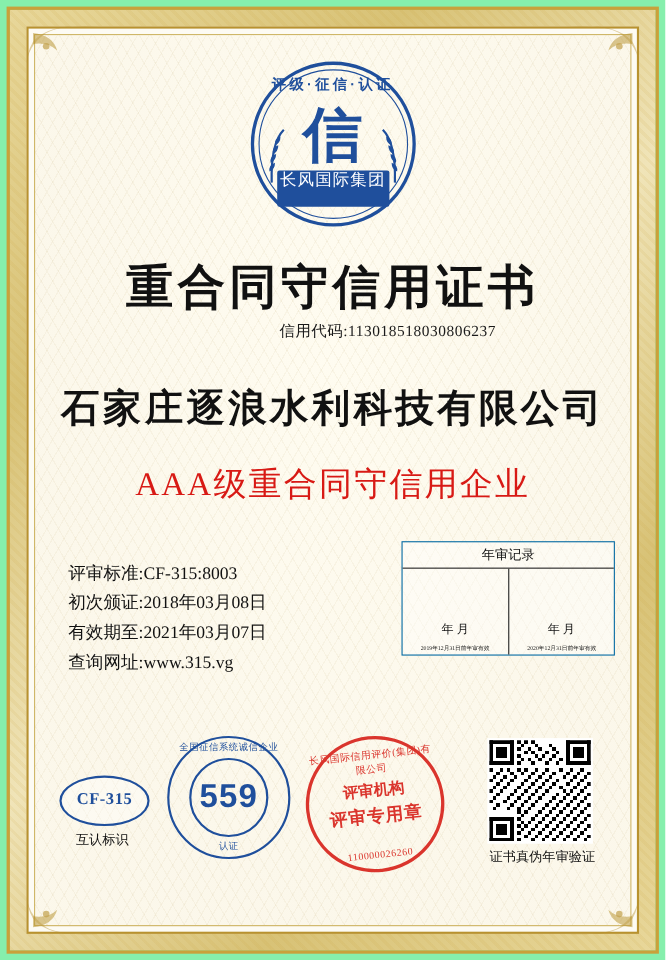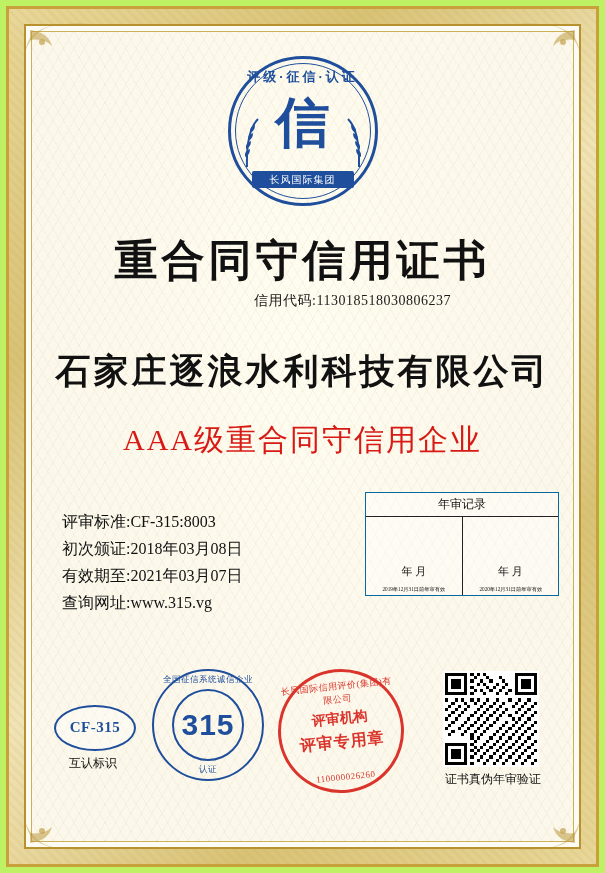--- a/index.html
+++ b/index.html
@@ -10,21 +10,21 @@
   body {
     width: 605px;
     height: 873px;
     font-family: "Liberation Serif", serif;
     overflow: hidden;
   }
   #certificate {
     position: relative;
     width: 605px;
     height: 873px;
-    background: #bef264;
+    background: #86efac;
     box-sizing: border-box;
   }
   
   .border-outer {
     position: absolute;
     left: 6px; top: 6px; right: 6px; bottom: 6px;
     border: 3px solid #c9a13b;
     background:
       repeating-linear-gradient(45deg, rgba(201,161,59,0.10) 0 3px, rgba(255,255,255,0) 3px 7px),
       linear-gradient(135deg, #e8d79a 0%, #d8c276 25%, #f0e4b8 50%, #d8c276 75%, #e8d79a 100%);
@@ -111,25 +111,25 @@
     color: #1f4f9c;
     font-size: 54px;
     font-weight: bold;
     line-height: 54px;
     font-family: "Liberation Serif", serif;
   }
   .emblem .bottom-bar {
     position: absolute;
     bottom: 18px;
     left: 24px; right: 24px;
-    height: 17px;
+    height: 33px;
     background: #1f4f9c;
     border-radius: 2px;
     color: #fff;
-    font-size: 10px;
+    font-size: 15px;
     line-height: 17px;
     text-align: center;
     letter-spacing: 1px;
     font-family: "Liberation Sans", sans-serif;
   }
   .emblem .wheat-l, .emblem .wheat-r {
     position: absolute;
     bottom: 34px;
     color: #1f4f9c;
     font-size: 11px;
@@ -468,21 +468,21 @@
 
     <div class="badges">
 
       <div class="cf-badge">CF-315</div>
       <div class="cf-caption">互认标识</div>
 
       <div class="seal315">
         <div class="outer"></div>
         <div class="inner"></div>
         <div class="arc-top">全国征信系统诚信企业</div>
-        <div class="num">315</div>
+        <div class="num">559</div>
         <div class="arc-bottom">认证</div>
       </div>
 
       <div class="red-stamp">
         <div class="rs-arc-top">长风国际信用评价(集团)有限公司</div>
         <div class="rs-line1">评审机构</div>
         <div class="rs-line2">评审专用章</div>
         <div class="rs-arc-bottom">110000026260</div>
       </div>
 

